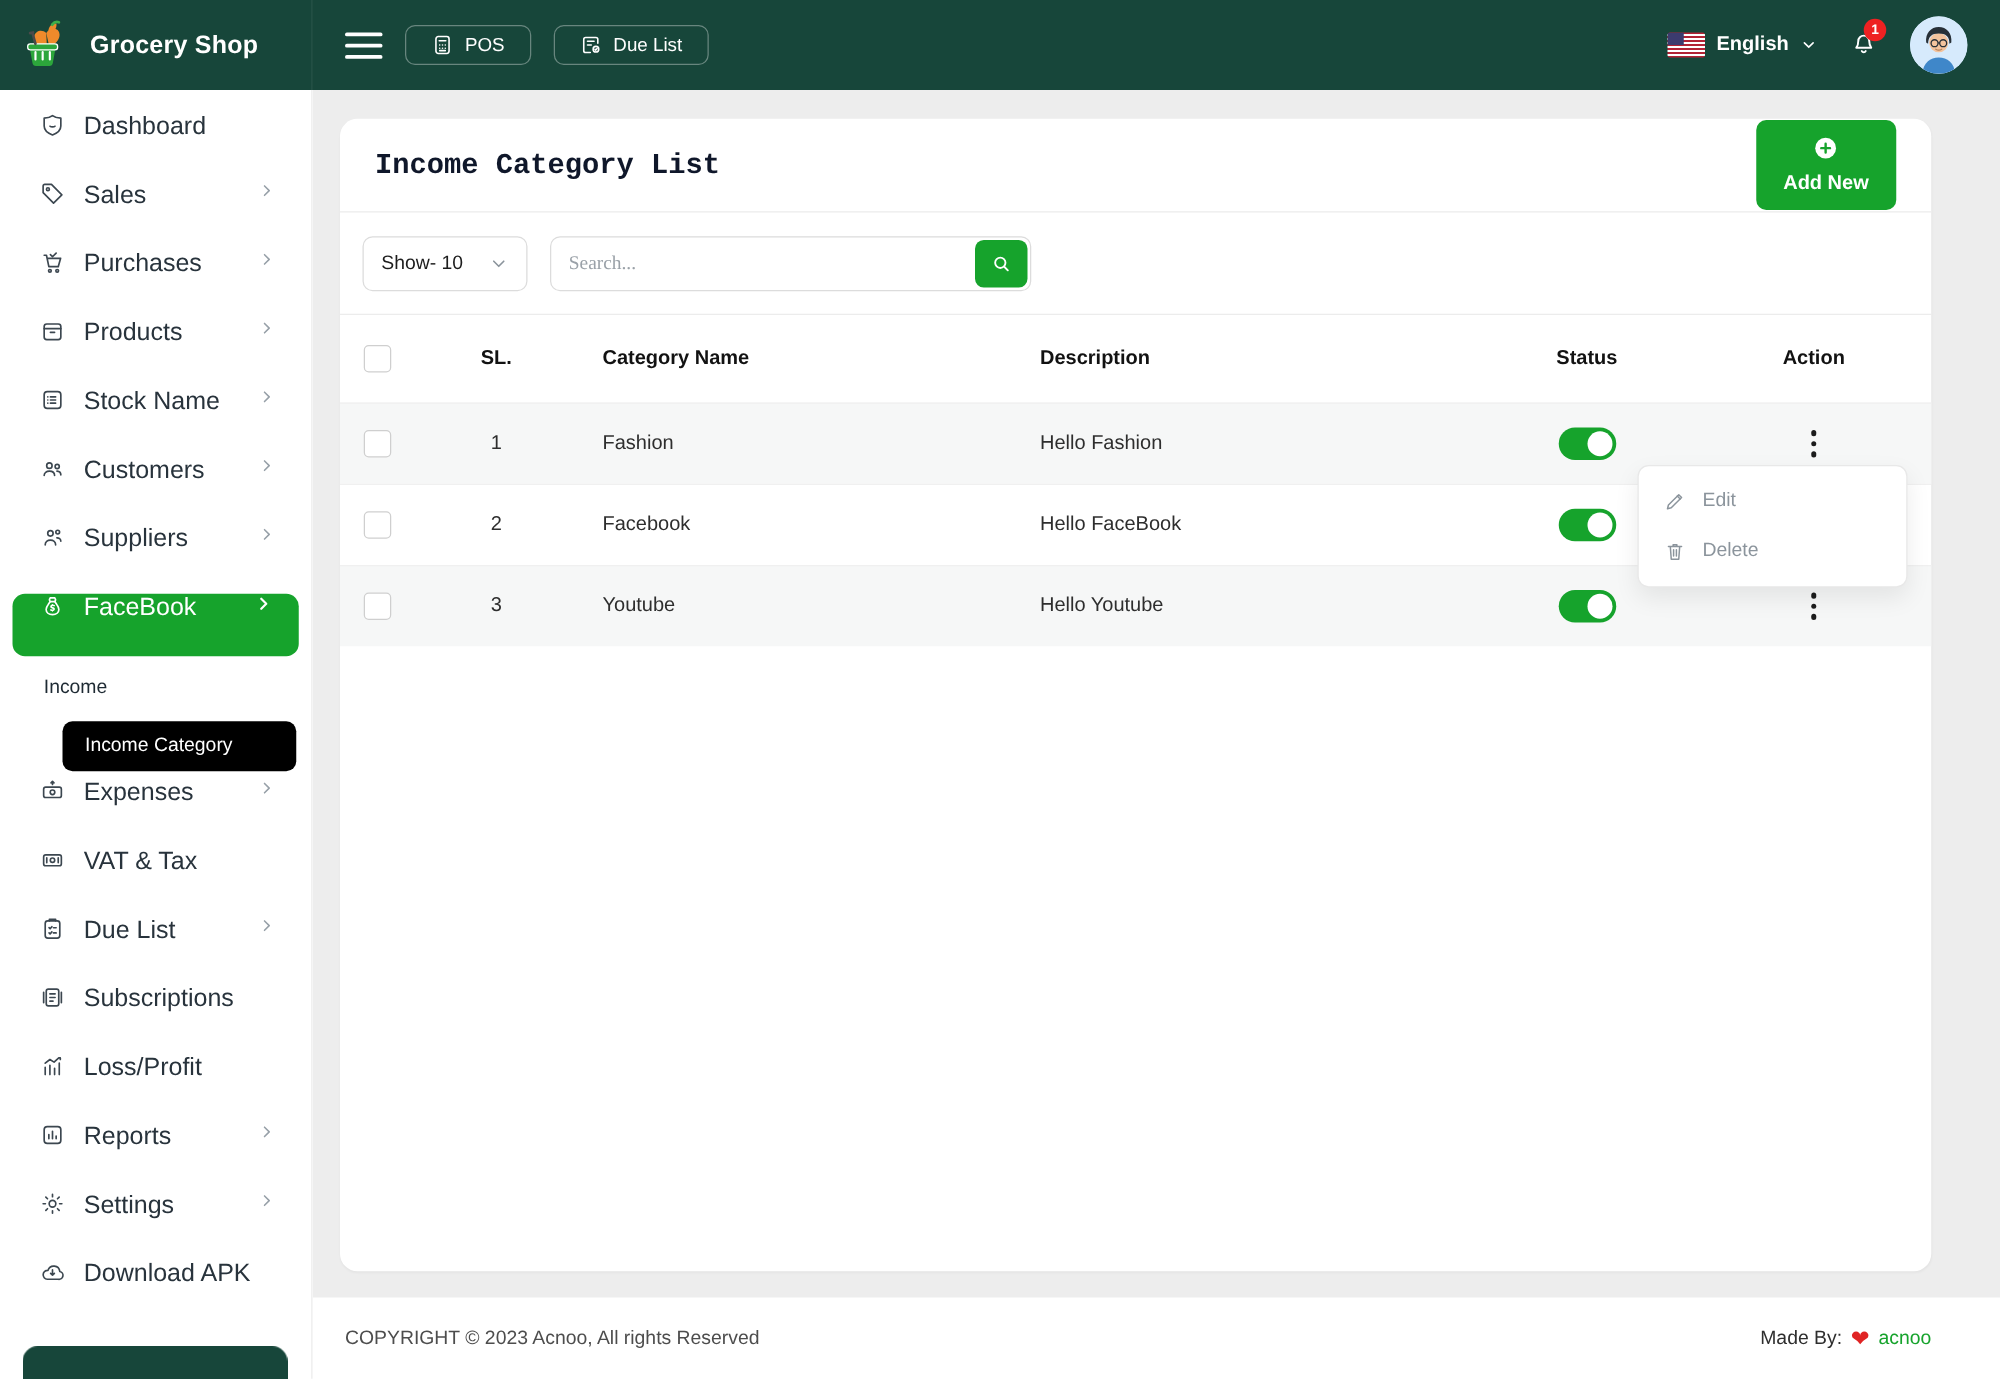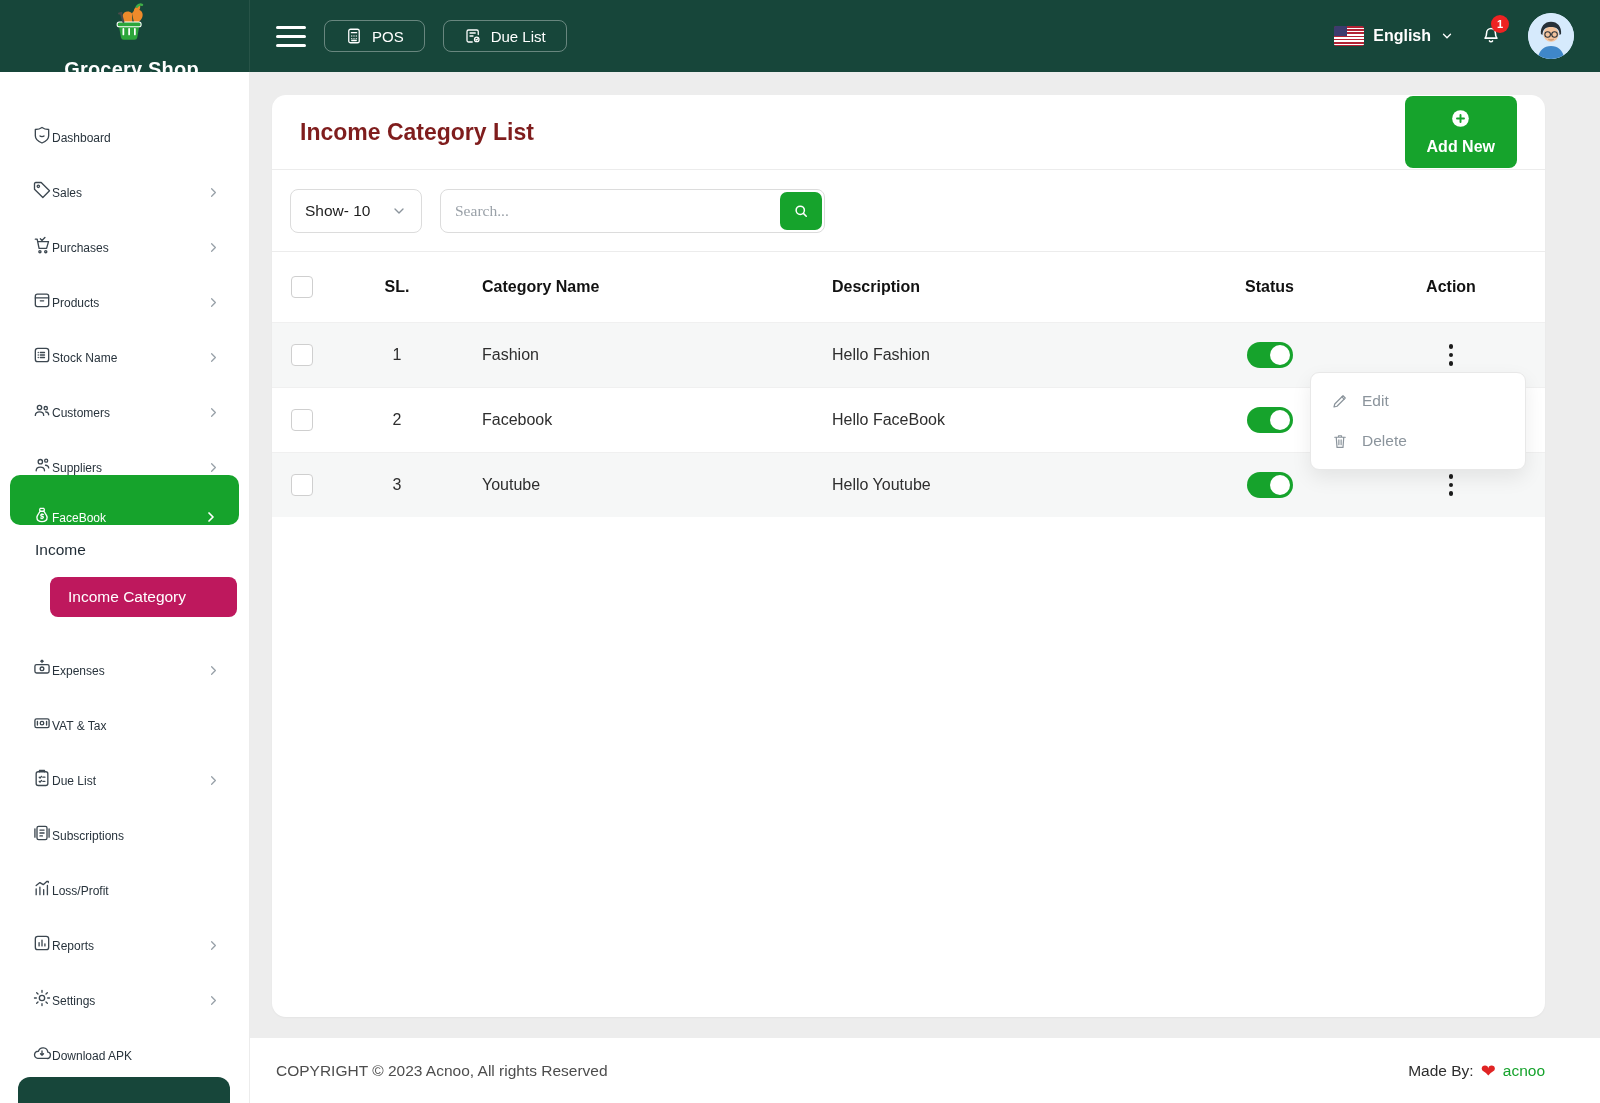--- a/index.html
+++ b/index.html
@@ -3,21 +3,21 @@
 <meta charset="utf-8">
 <style>
   * { margin:0; padding:0; box-sizing:border-box; }
   html,body { width:1600px; height:1103px; overflow:hidden;
     font-family:"Liberation Sans", sans-serif; background:#ededed; }
 
   
   .app-header { position:fixed; top:0; left:0; width:1600px; height:72px;
     background:#17463a; display:flex; z-index:50; }
   .header-left { width:250px; display:flex; align-items:center; gap:12px;
-    padding-left:14px; border-right:1px solid rgba(255,255,255,0.07);flex-direction:column; }
+    padding-left:14px; border-right:1px solid rgba(255,255,255,0.07); }
   .brand-name { color:#fff; font-size:20px; font-weight:700; letter-spacing:.2px; }
   .header-main { flex:1; display:flex; align-items:center; padding:0 26px; gap:18px; }
   .hamburger { width:30px; cursor:pointer; display:flex; flex-direction:column; gap:6px; }
   .hamburger span { display:block; height:3px; background:#fff; border-radius:2px; }
   .topbtn { display:flex; align-items:center; gap:9px; color:#fff; font-size:15px;
     border:1px solid rgba(255,255,255,0.35); border-radius:8px; background:transparent;
     padding:6px 20px; cursor:pointer; }
   .header-right { margin-left:auto; display:flex; align-items:center; gap:26px; }
   .lang { display:flex; align-items:center; gap:9px; color:#fff; font-size:16px;
     font-weight:600; cursor:pointer; }
@@ -28,43 +28,43 @@
   .bell-wrap { position:relative; cursor:pointer; }
   .badge { position:absolute; top:-8px; right:-7px; min-width:18px; height:18px;
     background:#ee2222; color:#fff; font-size:11px; font-weight:700; border-radius:50%;
     display:flex; align-items:center; justify-content:center; }
   .avatar { width:46px; height:46px; border-radius:50%; overflow:hidden;
     background:#d6eafc; cursor:pointer; }
 
   
   .sidebar { position:fixed; top:72px; left:0; width:250px; height:1031px;
     background:#fff; border-right:1px solid #ececec; z-index:40; padding-top:18px; }
-  .side-item { height:55px; display:flex; align-items:flex-end; 
-    padding:0 28px 0 32px; color:#28333c; font-size:12px; cursor:pointer; }
+  .side-item { height:55px; display:flex; align-items:flex-start; gap:15px;
+    padding:0 28px 0 32px; color:#28333c; font-size:20px; cursor:pointer; }
   .side-item .ic { color:#3c4750; display:flex; }
   .side-item .chev { margin-left:auto; color:#97a0a8; display:flex; }
   .side-item.active { background:#16a32c; color:#fff; border-radius:10px;
     margin:0 10px; height:50px; padding:0 20px 0 22px; }
   .side-item.active .ic, .side-item.active .chev { color:#fff; }
   .sub-item { height:50px; display:flex; align-items:center; padding-left:35px;
     font-size:15.5px; color:#1e2a33; cursor:pointer; }
-  .sub-item-active { margin:2px 12px 6px 50px; height:40px; background:#be185d;
+  .sub-item-active { margin:2px 12px 6px 50px; height:40px; background:#000000;
     border-radius:8px; display:flex; align-items:center; padding-left:18px;
     color:#fff; font-size:15.5px; cursor:pointer; }
   .side-bottom-card { position:fixed; left:18px; bottom:-16px; width:212px; height:42px;
     background:#17463a; border-radius:12px; z-index:41; }
 
   
   .main { position:fixed; top:72px; left:250px; width:1350px; height:966px;
     background:#ededed; }
   .card { position:relative; margin:23px 55px 0 22px; width:1273px; height:922px;
     background:#fff; border-radius:14px; box-shadow:0 1px 2px rgba(0,0,0,0.04); }
   .card-head { height:75px; display:flex; align-items:center; justify-content:space-between;
     padding:0 28px; border-bottom:1px solid #ececec; }
-  .page-title { font-size:23px; font-weight:700; color:#7f1d1d; }
+  .page-title { font-size:23px; font-weight:700; color:#0f172a;font-family:Liberation Mono, monospace; }
   .btn-add { display:flex; align-items:center; gap:9px; background:#16a32c; color:#fff;
     border:none; border-radius:8px; padding:12px 22px; font-size:16px; font-weight:700;
     cursor:pointer; font-family:inherit;flex-direction:column; }
   .toolbar { height:82px; display:flex; align-items:center; gap:18px; padding:0 18px 0 18px;
     border-bottom:1px solid #ececec; }
   .show-select { width:132px; height:44px; border:1px solid #dcdcdc; border-radius:8px;
     display:flex; align-items:center; justify-content:space-between; padding:0 14px;
     font-size:15.5px; color:#1d1d1d; cursor:pointer; background:#fff; }
   .show-select .chev { color:#8b949c; display:flex; }
   .search-box { width:385px; height:44px; border:1px solid #dcdcdc; border-radius:8px;

